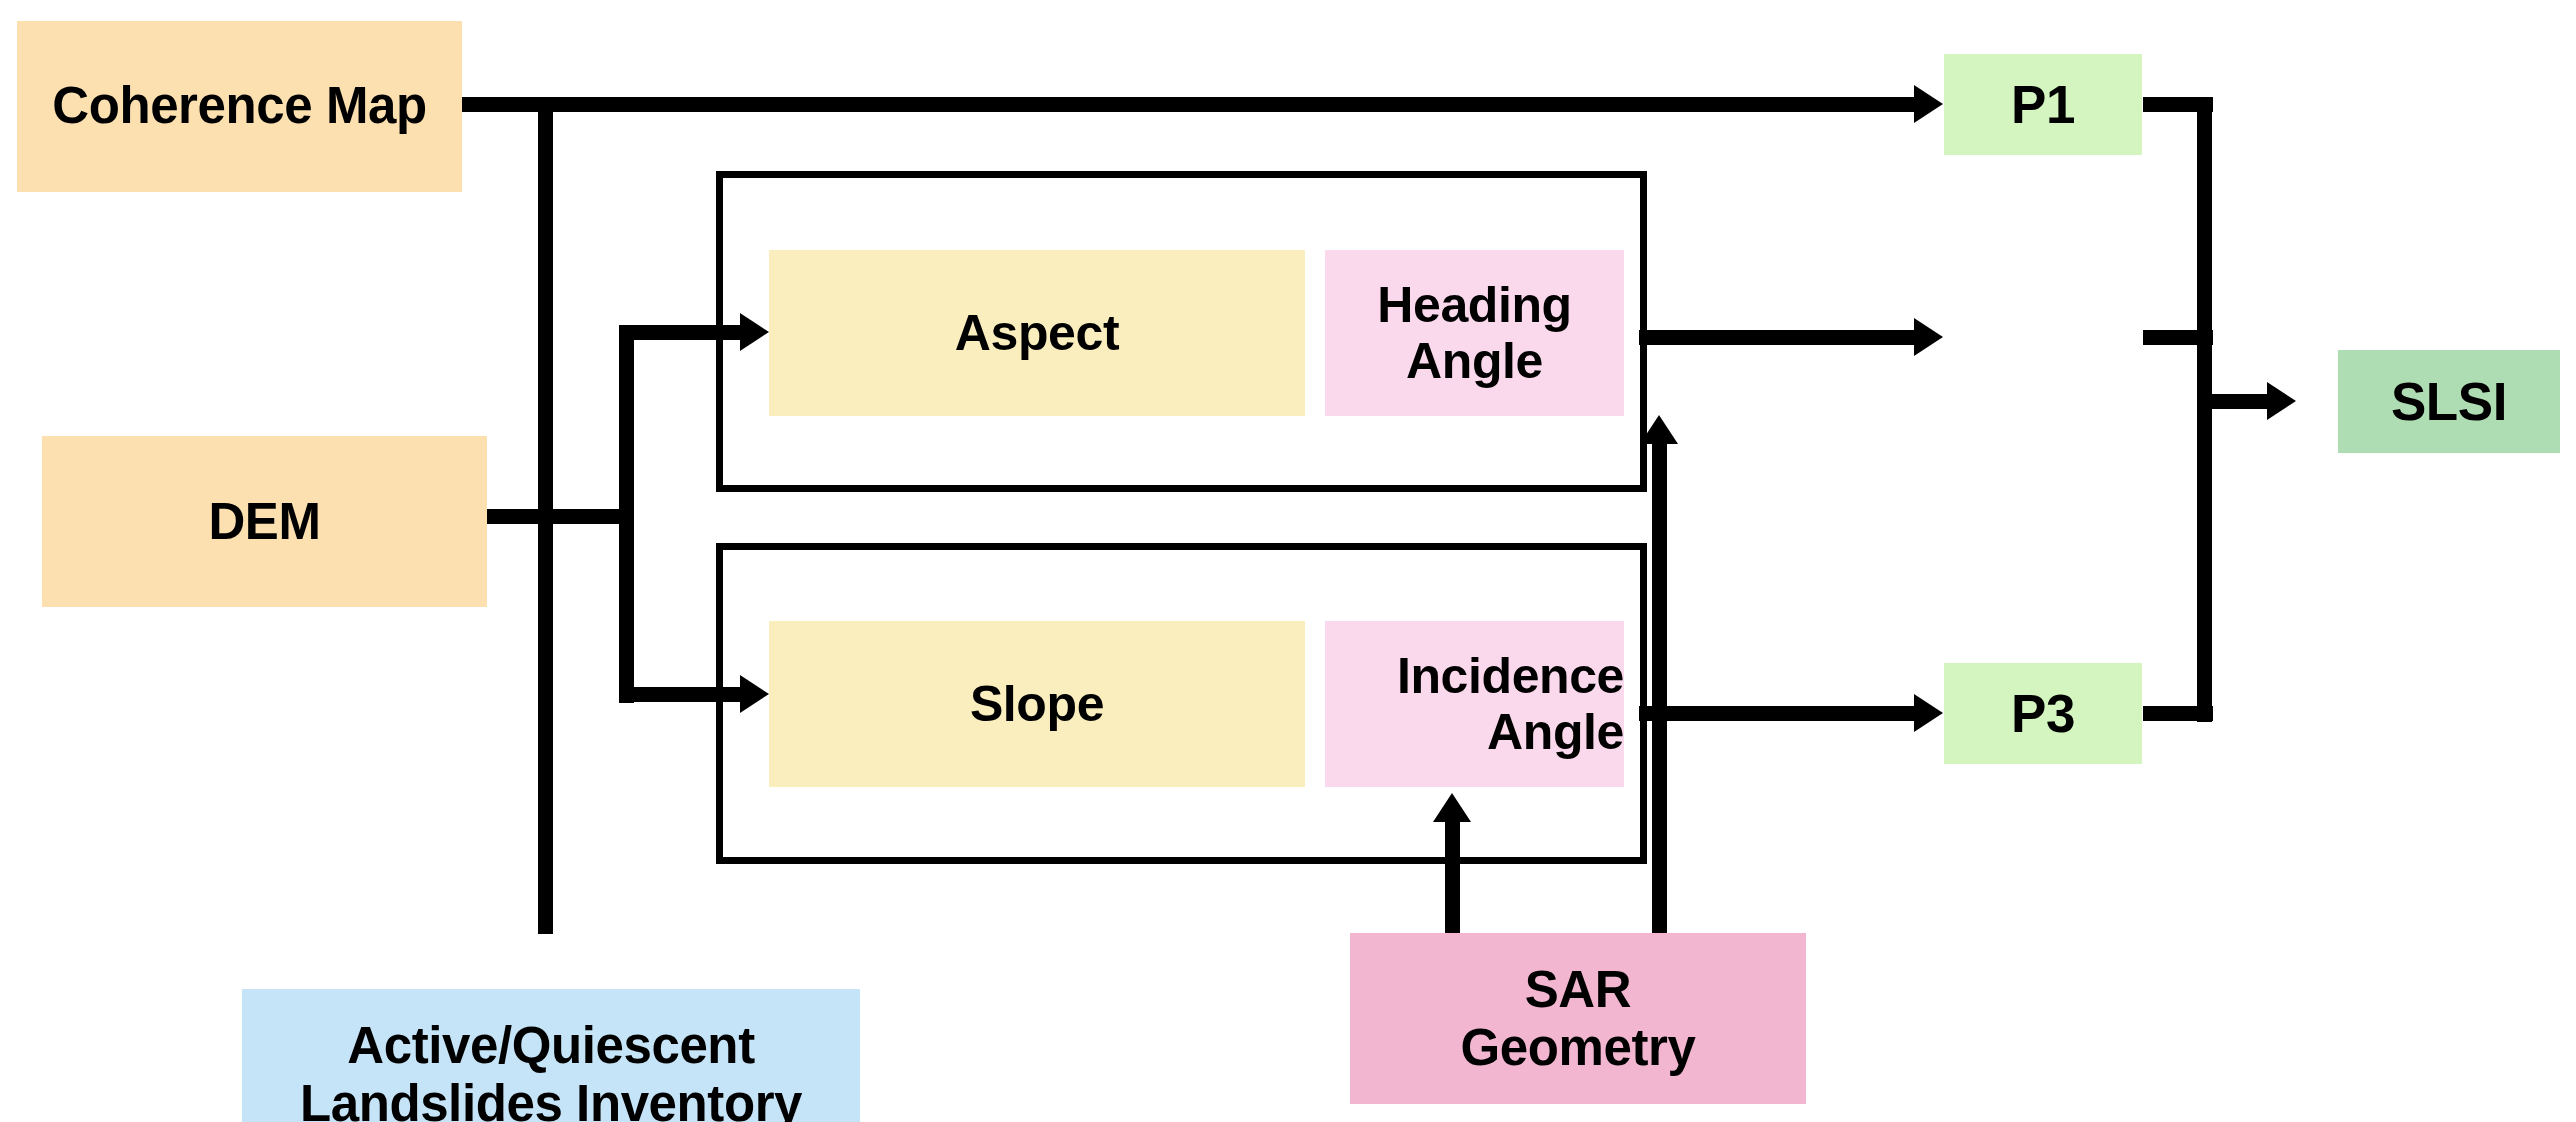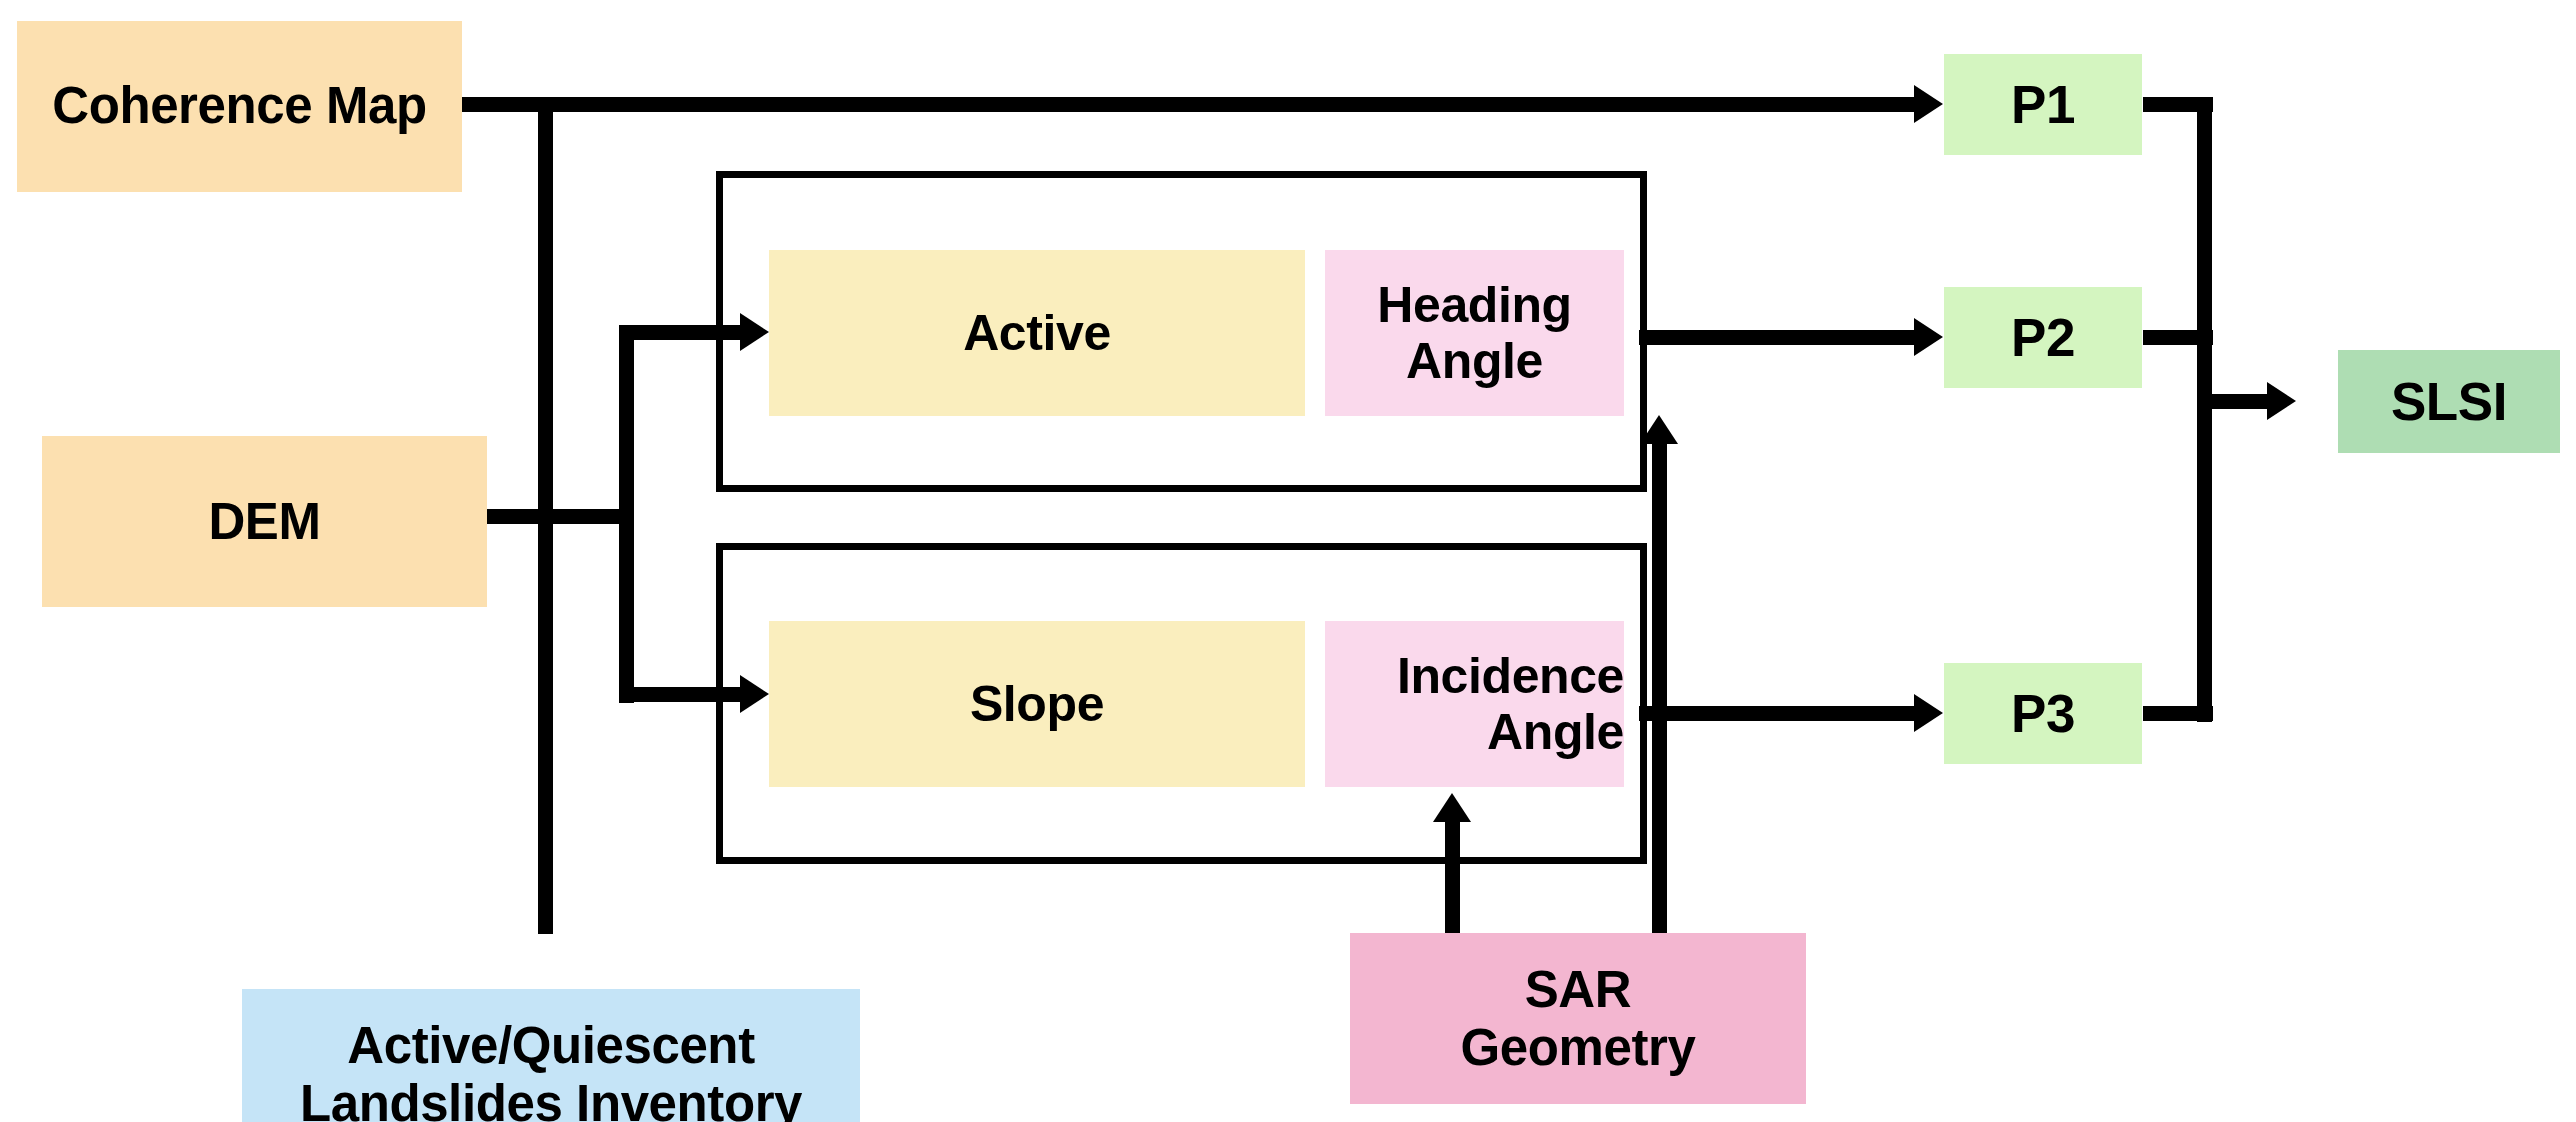--- a/index.html
+++ b/index.html
@@ -80,42 +80,39 @@
     <span>Active/Quiescent</span>
     <span>Landslides Inventory</span>
   </div>
 
   <div class="node n-sar" style="left:1350px;top:933px;width:456px;height:171px;font-size:51px;flex-direction:column;">
     <span>SAR</span>
     <span>Geometry</span>
   </div>
 
   <div class="node n-aspect" style="left:769px;top:250px;width:536px;height:166px;font-size:50px;">
-    <span>Active</span>
+    <span>Aspect</span>
   </div>
 
   <div class="node n-heading" style="left:1325px;top:250px;width:299px;height:166px;font-size:50px;">
     <span>Heading Angle</span>
   </div>
 
   <div class="node n-slope" style="left:769px;top:621px;width:536px;height:166px;font-size:50px;">
     <span>Slope</span>
   </div>
 
   <div class="node n-incidence" style="left:1325px;top:621px;width:299px;height:166px;font-size:50px;text-align:right;">
     <span>Incidence Angle</span>
   </div>
 
   <div class="node n-p" style="left:1944px;top:54px;width:198px;height:101px;font-size:53px;">
     <span>P1</span>
   </div>
 
-  <div class="node n-p" style="left:1944px;top:287px;width:198px;height:101px;font-size:53px;">
-    <span>P2</span>
-  </div>
 
   <div class="node n-p" style="left:1944px;top:663px;width:198px;height:101px;font-size:53px;">
     <span>P3</span>
   </div>
 
   <div class="node n-slsi" style="left:2338px;top:350px;width:222px;height:103px;font-size:53px;">
     <span>SLSI</span>
   </div>
 
 </div>

